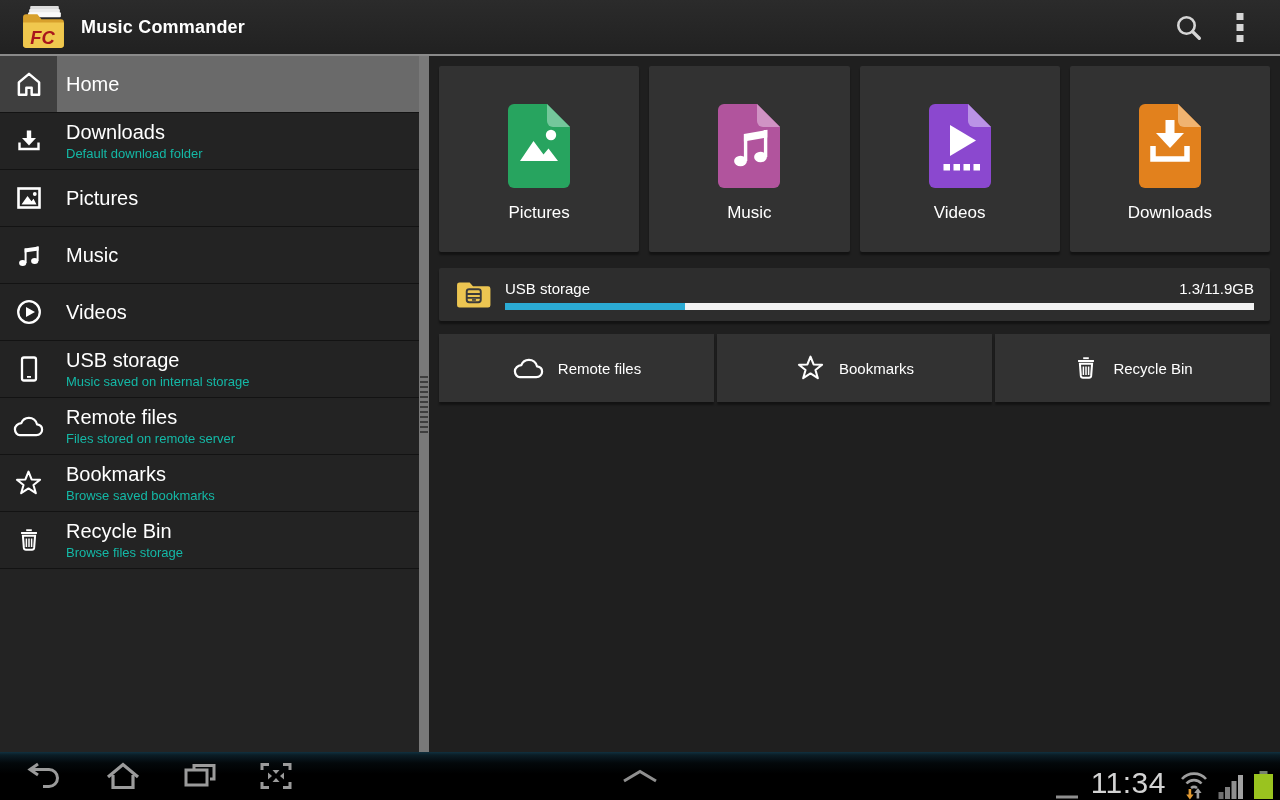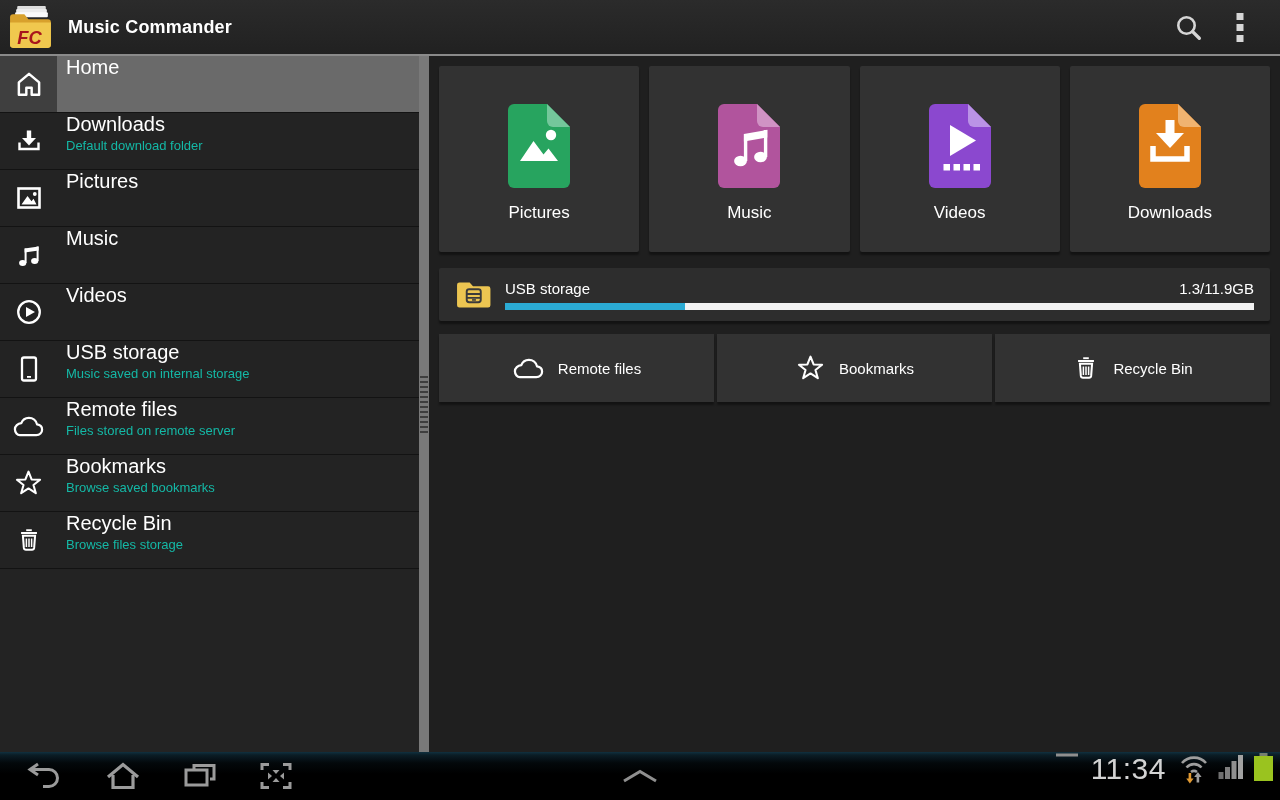--- a/index.html
+++ b/index.html
@@ -1,34 +1,34 @@
 <!DOCTYPE html>
 <html><head>
 <meta charset="utf-8">
 <style>
   *{margin:0;padding:0;box-sizing:border-box}
   html,body{width:1280px;height:800px;background:#000;font-family:"Liberation Sans",sans-serif;overflow:hidden}
 
   
   .action-bar{position:absolute;top:0;left:0;width:1280px;height:54px;
-    background:linear-gradient(#2b2b2b,#212121);display:flex;align-items:center;padding:0 14px 0 8px}
+    background:linear-gradient(#2b2b2b,#212121);display:flex;align-items:center;padding:0 14px 0 21px}
   .logo{width:47px;height:45px;margin-right:13px;flex:none}
   .app-title{color:#fff;font-size:18px;font-weight:bold;letter-spacing:.2px}
   .ab-spacer{flex:1}
   .icon-btn{width:52px;height:54px;display:flex;align-items:center;justify-content:center;cursor:pointer}
 
   
   .content{position:absolute;top:54px;left:0;width:1280px;height:698px;display:flex;border-top:2px solid #8a8a8a}
 
   .sidebar{width:419px;background:#232323;display:flex;flex-direction:column;flex:none}
   .side-item{height:57px;display:flex;border-bottom:1px solid #131313;cursor:pointer}
   .side-item.selected{background:#6a6a6a}
   .side-item.selected .side-icon{background:#3f3f3f}
   .side-icon{width:57px;flex:none;display:flex;align-items:center;justify-content:center}
-  .side-text{display:flex;flex-direction:column;justify-content:flex-start;padding-left:9px}
+  .side-text{display:flex;flex-direction:column;justify-content:center;padding-left:9px}
   .side-title{color:#fff;font-size:20px;line-height:22px}
   .side-sub{color:#14b8a6;font-size:13px;margin-top:3px}
   .side-fill{flex:1;background:#232323}
 
   .splitter{width:10px;background:#797979;position:relative;flex:none;cursor:col-resize}
   .grip{position:absolute;left:1px;top:320px;width:8px;height:58px;
     background:repeating-linear-gradient(to bottom,#3e3e3e 0 2px,transparent 2px 5px)}
 
   .main{flex:1;background:#1f1f1f;padding:10px;overflow:hidden}
   .cat-row{display:flex;gap:10px}
@@ -47,21 +47,21 @@
   .short-card{flex:1;height:68px;background:#323232;box-shadow:0 3px 2px rgba(0,0,0,.4);
     display:flex;align-items:center;justify-content:center;gap:13px;cursor:pointer}
   .short-label{color:#fff;font-size:15px}
 
   
   .navbar{position:absolute;bottom:0;left:0;width:1280px;height:48px;
     background:linear-gradient(to bottom,#103140 0,#0b1d26 3px,#03080b 11px,#000 22px)}
   .nav-left{position:absolute;left:24px;top:0;height:48px;display:flex;align-items:center;gap:40px}
   .nav-btn{display:flex;align-items:center;justify-content:center;cursor:pointer}
   .nav-center{position:absolute;left:50%;top:0;height:48px;transform:translateX(-50%);display:flex;align-items:center}
-  .nav-right{position:absolute;right:6px;top:0;height:48px;display:flex;align-items:flex-start;gap:9px}
+  .nav-right{position:absolute;right:6px;top:0;height:48px;display:flex;align-items:flex-end;gap:9px}
   .time{color:#d3d3d3;font-size:30px;letter-spacing:.5px;margin:0 4px}
 </style>
 </head>
 <body>
 
 <div class="action-bar">
   <svg class="logo" viewBox="0 0 46 44">
     <rect x="9" y="1" width="28" height="4" rx="1" fill="#dcdcdc"></rect>
     <rect x="8" y="4" width="30" height="4" rx="1" fill="#ececec"></rect>
     <rect x="7" y="7" width="32" height="5" rx="1" fill="#fafafa"></rect>

